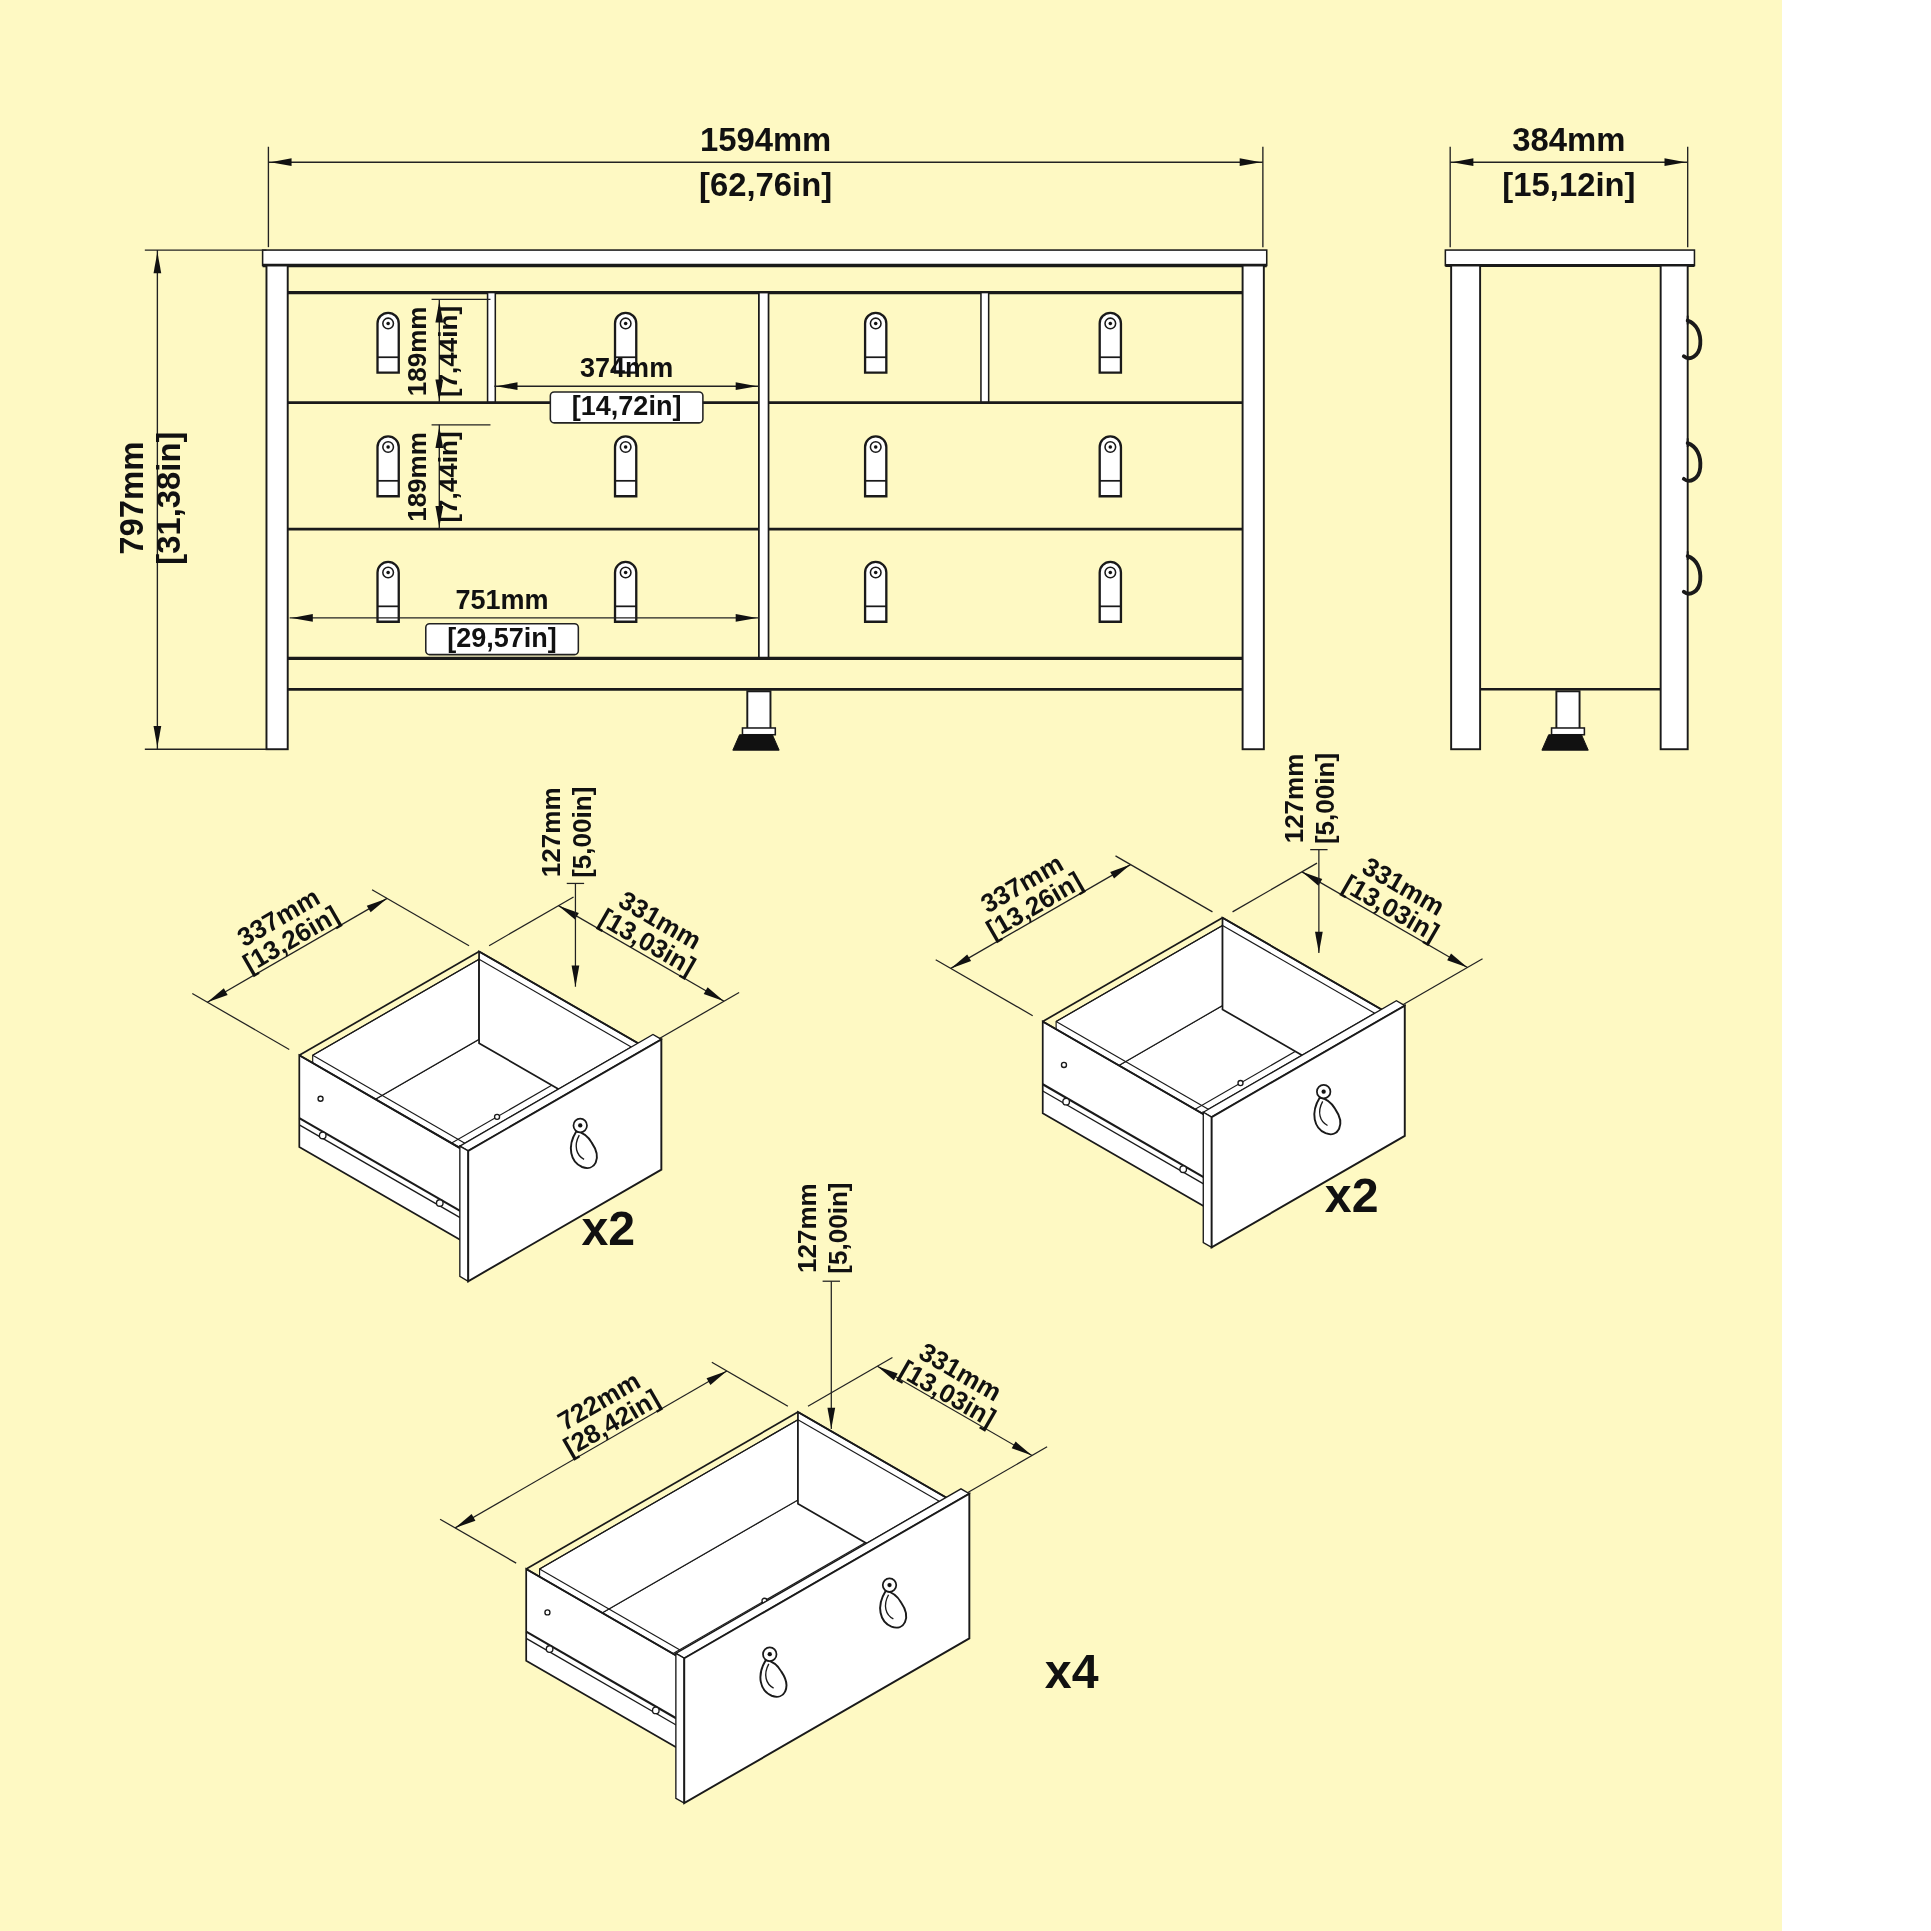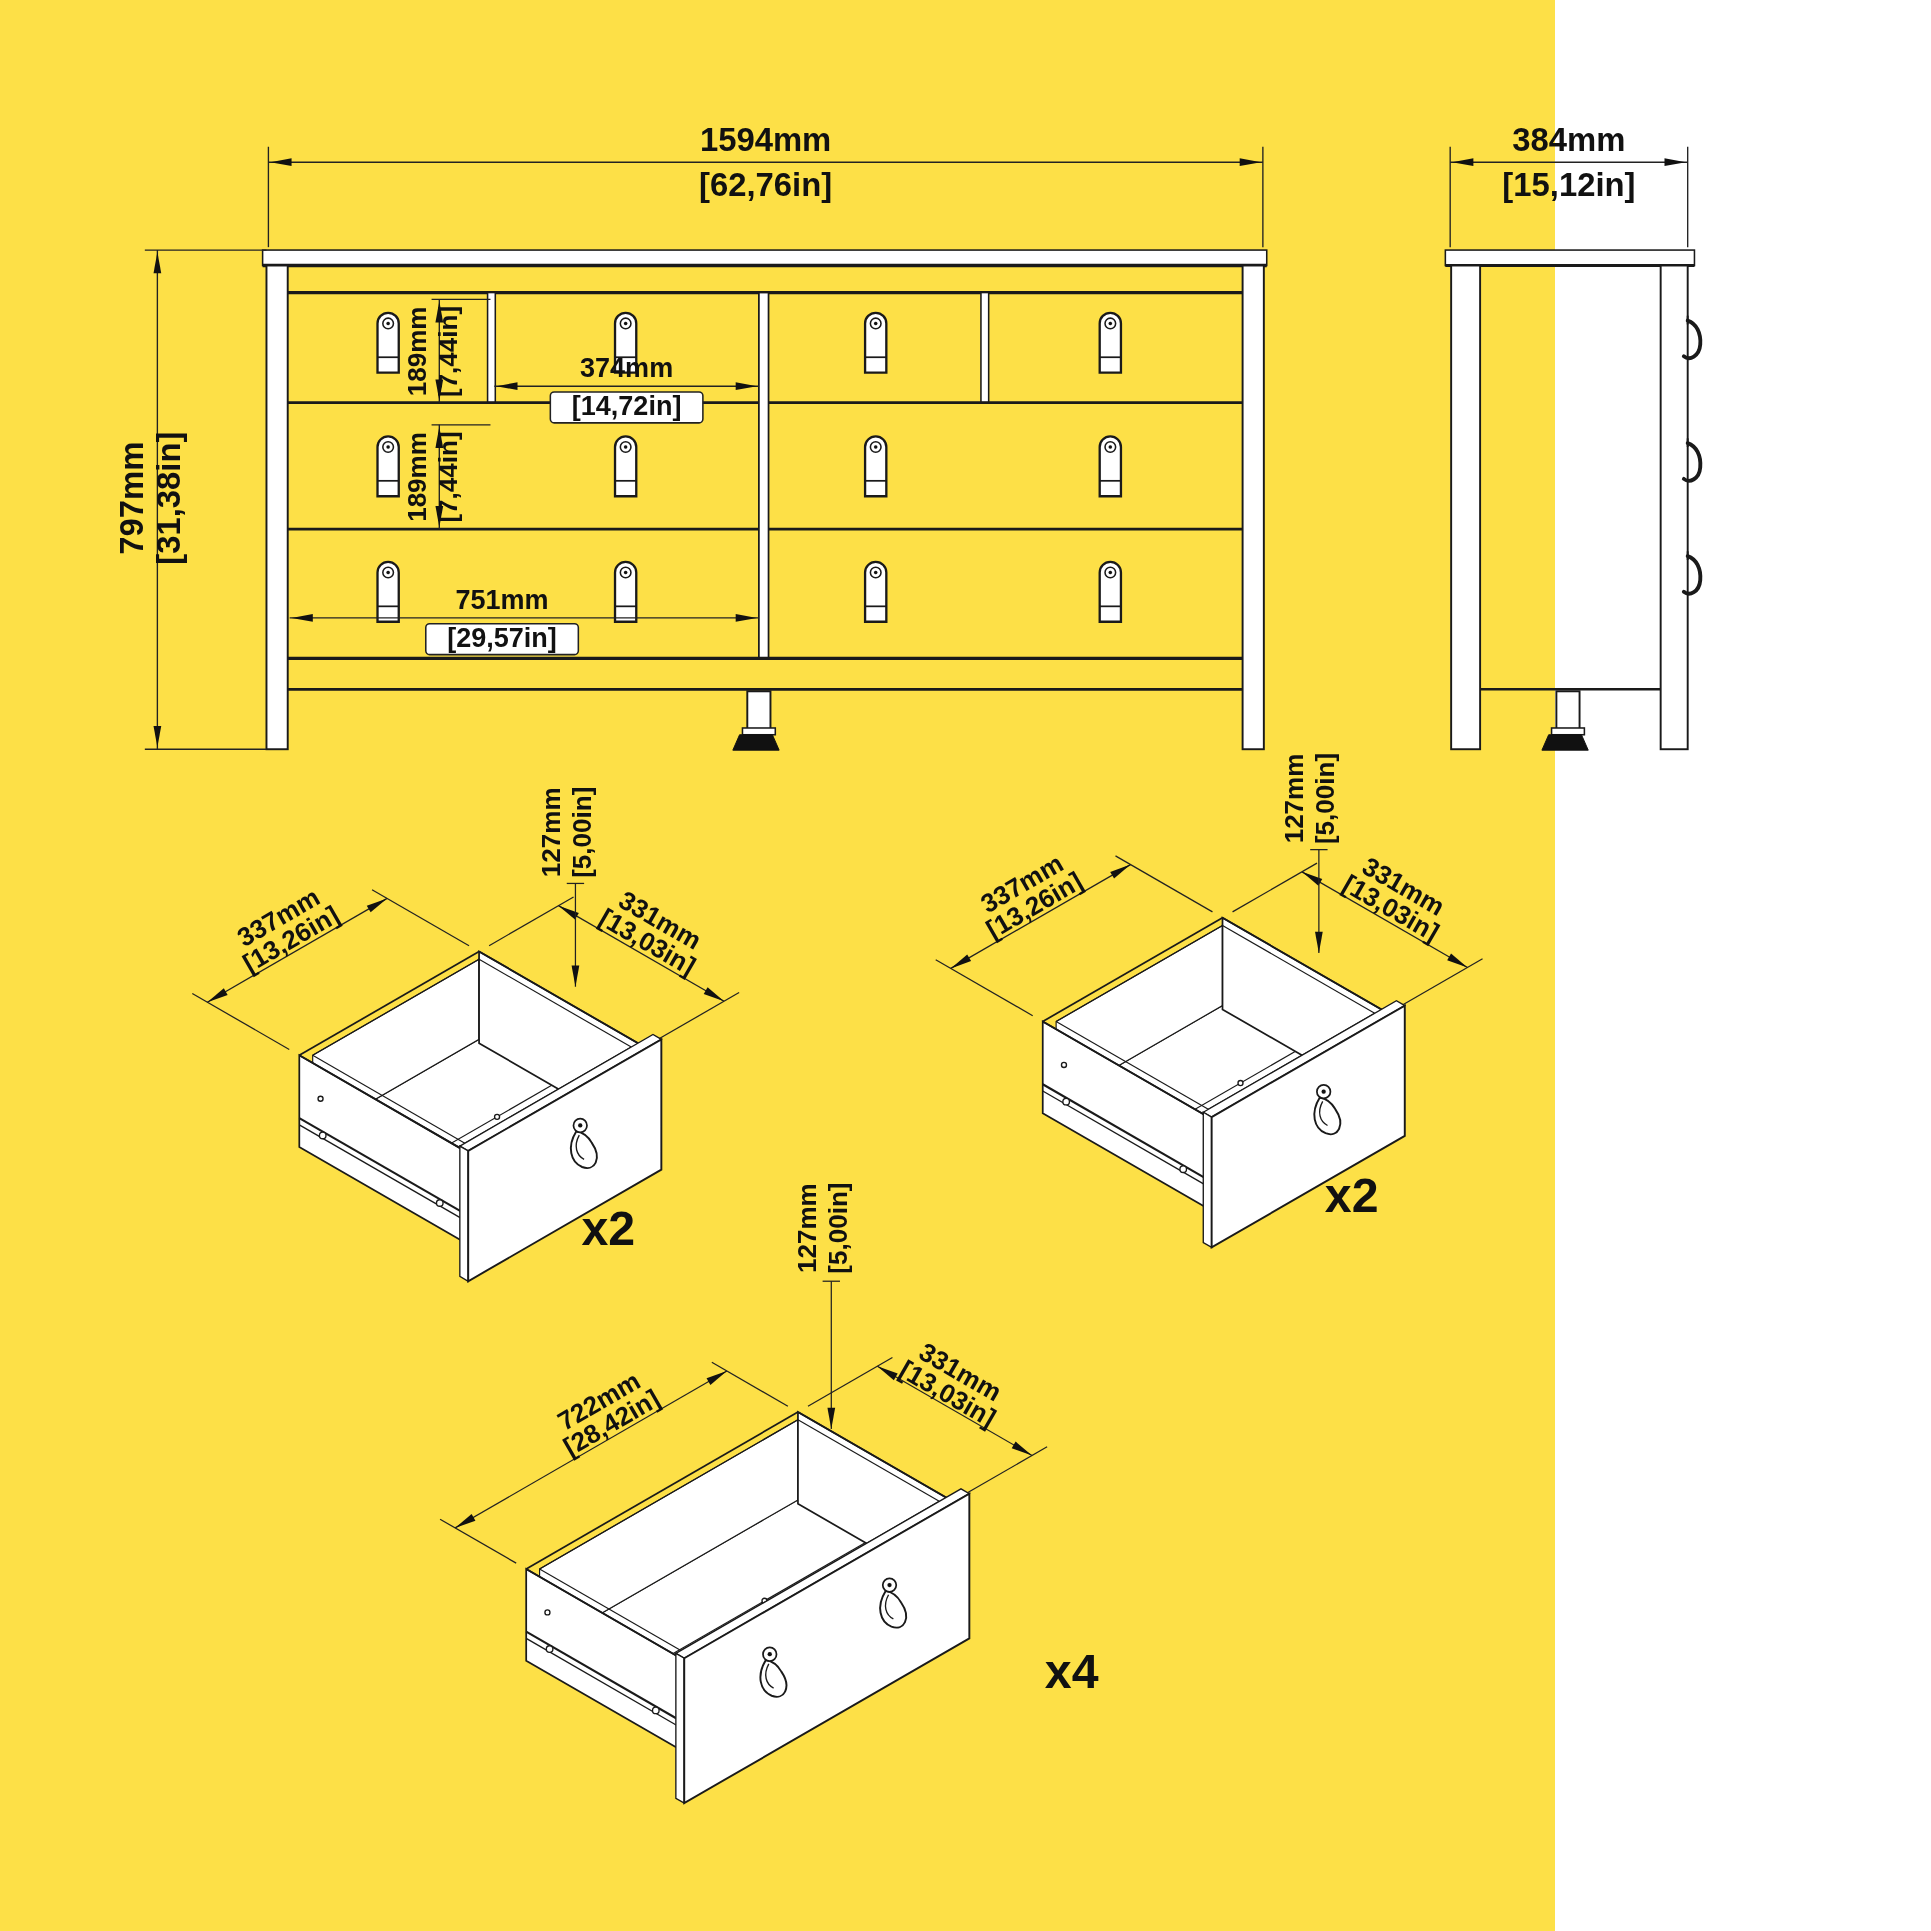--- a/index.html
+++ b/index.html
@@ -1,16 +1,16 @@
 <!DOCTYPE html>
 <html><head>
 <meta charset="utf-8">
 <style>
   html,body{margin:0;padding:0;background:#ffffff;}
-  .stage{width:1555px;height:1931px;background:#fde047;position:relative;font-family:"Liberation Sans",sans-serif;text-align:right;}
+  .stage{width:1782px;height:1931px;background:#fef9c3;position:relative;font-family:"Liberation Sans",sans-serif;text-align:right;}
   svg text{font-family:"Liberation Sans","DejaVu Sans",sans-serif;fill:#111;}
   .dim{font-size:27px;font-weight:700;}
   .dim-lg{font-size:34px;font-weight:700;}
   .dim-md{font-size:28px;font-weight:700;}
   .qty{font-size:50px;font-weight:700;}
   .ln{stroke:#1a1a1a;fill:none;}
   .dimln{stroke:#222;stroke-width:1.4;fill:none;}
   .boxed{fill:#fff;stroke:#222;stroke-width:1.6;}
 </style>
 </head>

